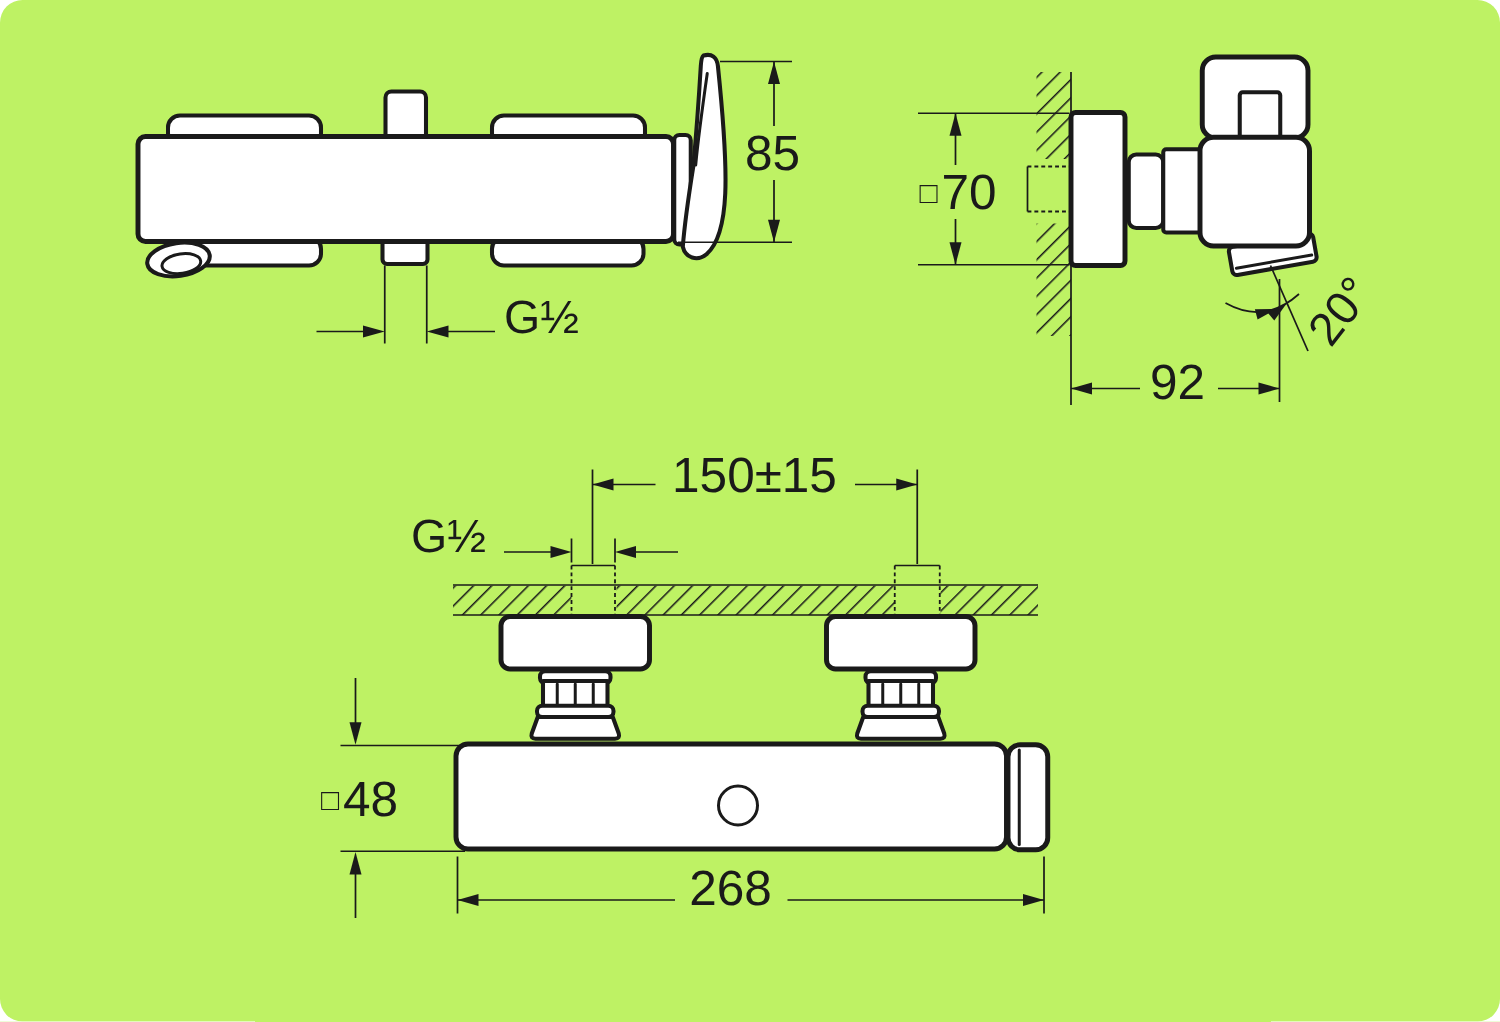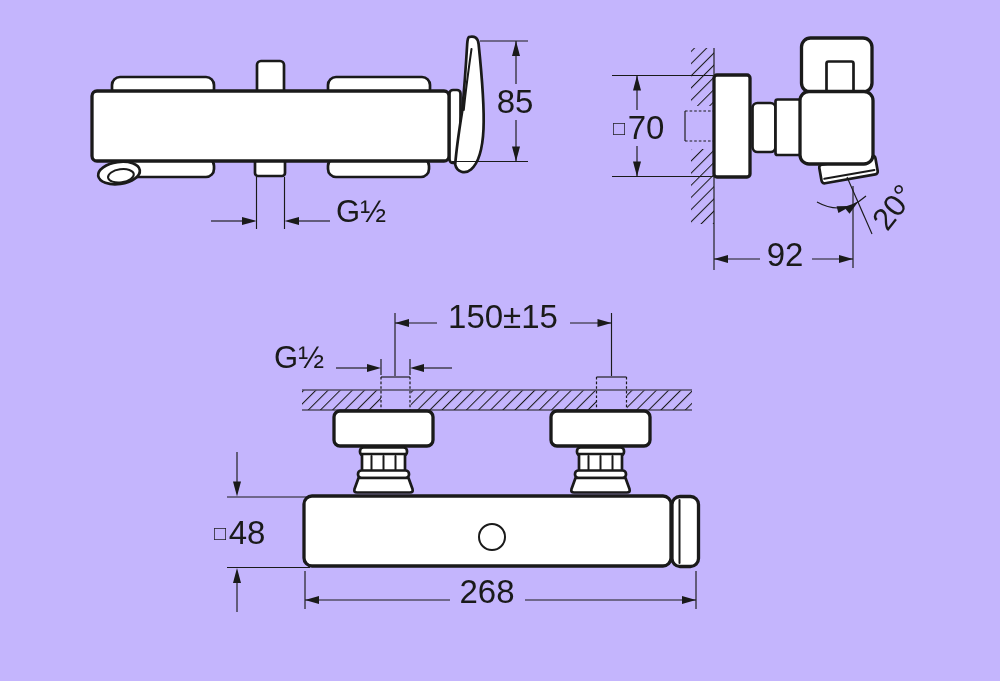--- a/index.html
+++ b/index.html
@@ -1,17 +1,17 @@
 <!DOCTYPE html>
 <html><head>
 <meta charset="utf-8">
 <style>
   html,body{margin:0;padding:0;background:#ffffff;}
-  .canvas{position:relative;width:1000px;height:681px;background:#c4b5fd;overflow:hidden;
-          font-family:"Liberation Sans", sans-serif;}
+  .canvas{position:relative;width:1000px;height:681px;background:#bef264;overflow:hidden;
+          font-family:"Liberation Sans", sans-serif;border-radius:15px;}
   svg{display:block;}
   .part{stroke:#1a1a1a;stroke-width:3.3;fill:#ffffff;stroke-linejoin:round;stroke-linecap:round;}
   .part-med{stroke:#1a1a1a;stroke-width:2.7;fill:#ffffff;stroke-linejoin:round;stroke-linecap:round;}
   .inner{stroke:#1a1a1a;stroke-width:2;fill:none;stroke-linecap:round;}
   .dim{stroke:#1a1a1a;stroke-width:1.15;fill:none;}
   .dashed{stroke:#1a1a1a;stroke-width:1.2;fill:none;stroke-dasharray:2.6 2;}
   .arrow{fill:#1a1a1a;stroke:none;}
   .dimtext{fill:#1a1a1a;font-family:"Liberation Sans", sans-serif;font-size:33px;}
   .dimtext-small{fill:#1a1a1a;font-family:"Liberation Sans", sans-serif;font-size:31px;}
   .sqsym{fill:#1a1a1a;font-family:"Liberation Sans", sans-serif;font-size:20px;}

